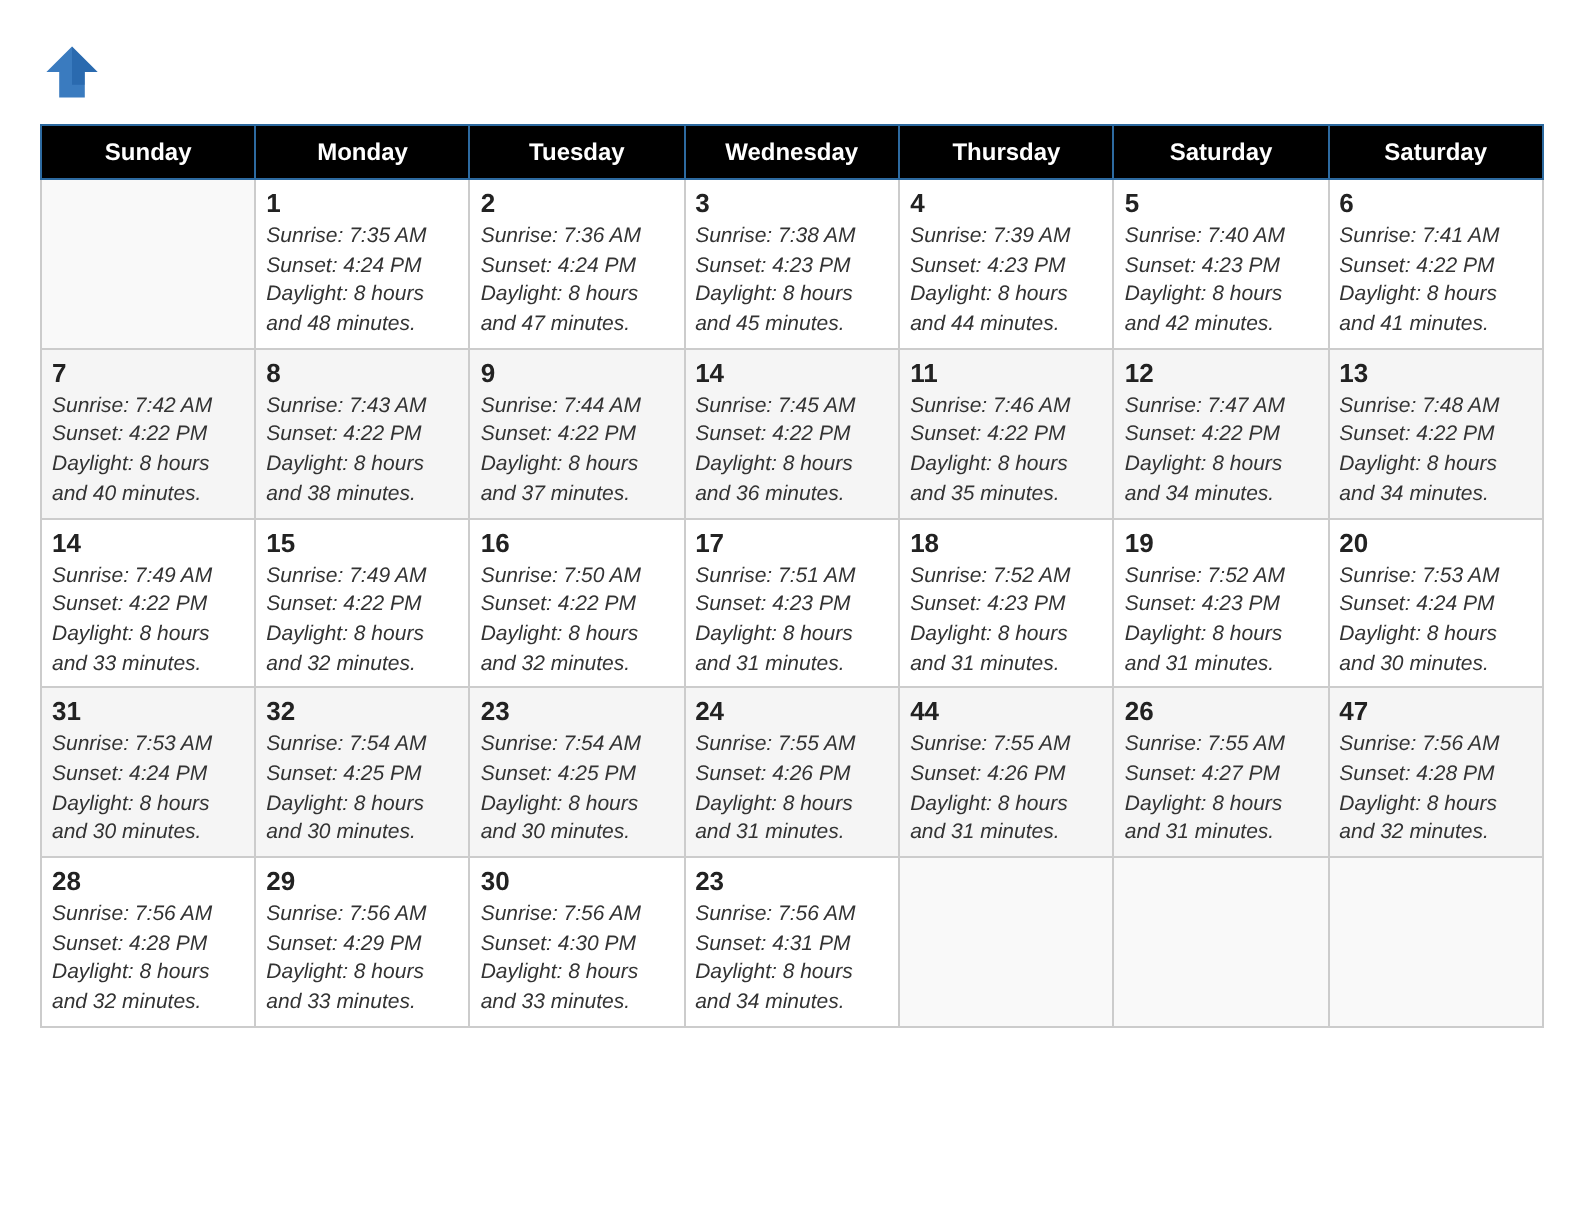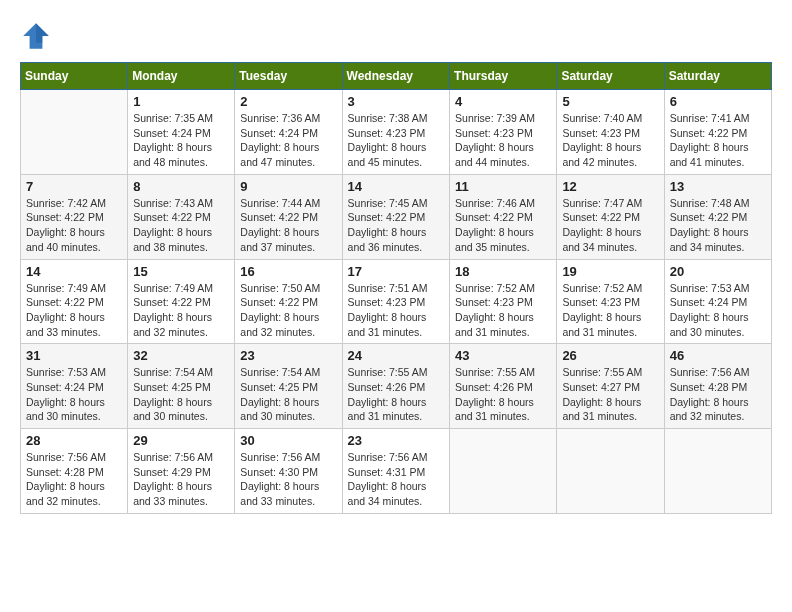--- a/index.html
+++ b/index.html
@@ -43,24 +43,24 @@
     .location-title {
       font-size: 14px;
       color: #555;
     }
     .calendar {
       width: 100%;
       border-collapse: collapse;
       font-size: 11px;
     }
     .calendar th {
-      background: #4d7c0f;
+      background: #000000;
       color: #fff;
       padding: 6px 4px;
-      text-align: left;
+      text-align: center;
       font-size: 12px;
       font-weight: bold;
       border: 1px solid #2d6aa0;
     }
     .calendar td {
       border: 1px solid #ccc;
       vertical-align: top;
       padding: 4px 5px;
       width: 108px;
       min-height: 80px;
@@ -72,20 +72,21 @@
     .day-number {
       font-weight: bold;
       font-size: 13px;
       margin-bottom: 2px;
       color: #222;
     }
     .day-detail {
       color: #333;
       font-size: 10.5px;
       line-height: 1.4;
+      font-style: italic;
     }
     tr:nth-child(even) td {
       background: #f5f5f5;
     }
     tr:nth-child(even) td.empty {
       background: #f0f0f0;
     }
   </style>
 </head>
 <body>
@@ -218,29 +219,29 @@
         </td>
         <td>
           <div class="day-number">23</div>
           <div class="day-detail">Sunrise: 7:54 AM<br>Sunset: 4:25 PM<br>Daylight: 8 hours and 30 minutes.</div>
         </td>
         <td>
           <div class="day-number">24</div>
           <div class="day-detail">Sunrise: 7:55 AM<br>Sunset: 4:26 PM<br>Daylight: 8 hours and 31 minutes.</div>
         </td>
         <td>
-          <div class="day-number">43</div>
+          <div class="day-number">44</div>
           <div class="day-detail">Sunrise: 7:55 AM<br>Sunset: 4:26 PM<br>Daylight: 8 hours and 31 minutes.</div>
         </td>
         <td>
           <div class="day-number">26</div>
           <div class="day-detail">Sunrise: 7:55 AM<br>Sunset: 4:27 PM<br>Daylight: 8 hours and 31 minutes.</div>
         </td>
         <td>
-          <div class="day-number">46</div>
+          <div class="day-number">47</div>
           <div class="day-detail">Sunrise: 7:56 AM<br>Sunset: 4:28 PM<br>Daylight: 8 hours and 32 minutes.</div>
         </td>
       </tr>
       <tr>
         <td>
           <div class="day-number">28</div>
           <div class="day-detail">Sunrise: 7:56 AM<br>Sunset: 4:28 PM<br>Daylight: 8 hours and 32 minutes.</div>
         </td>
         <td>
           <div class="day-number">29</div>

